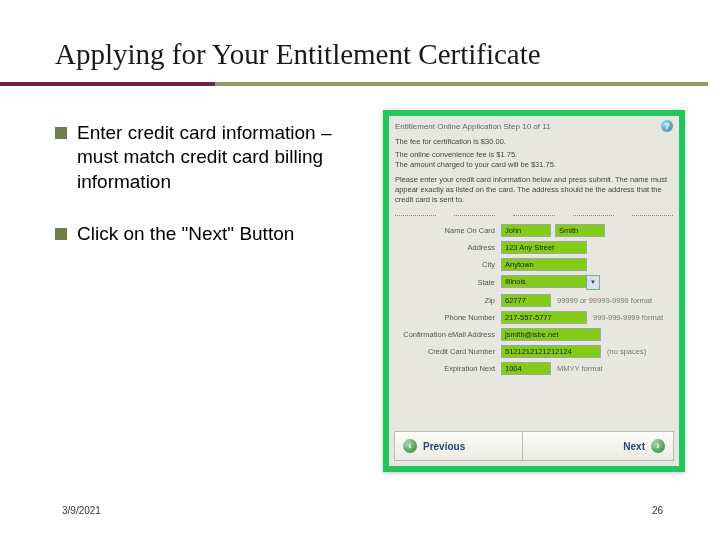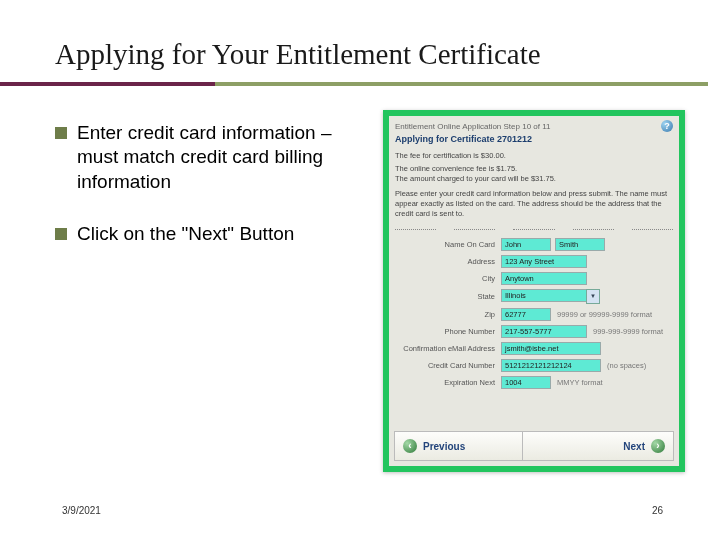--- a/index.html
+++ b/index.html
@@ -142,21 +142,21 @@
     padding: 2px 6px;
     font-size: 7.5px;
   }
   .frow .lbl {
     width: 100px;
     text-align: right;
     padding-right: 6px;
     color: #555;
   }
   .frow .inp {
-    background: #5eead4;
+    background: #84cc16;
     border: 1px solid #9aa;
     height: 11px;
     padding: 0 3px;
     line-height: 11px;
     color: #222;
   }
   .w-sm { width: 42px; }
   .w-md { width: 78px; }
   .w-lg { width: 92px; }
   .hint { color: #777; margin-left: 6px; }
@@ -201,21 +201,20 @@
       <div class="sq"></div>
       <div class="bt">Click on the "Next" Button</div>
     </div>
   </div>
 
   <div class="shot">
     <div class="shot-head">
       <span>Entitlement Online Application Step 10 of 11</span>
       <div class="help-ic">?</div>
     </div>
-    <div class="shot-title">Applying for Certificate 2701212</div>
     <div class="shot-p">The fee for certification is $30.00.</div>
     <div class="shot-p" style="padding-top:0;padding-bottom:0">The online convenience fee is $1.75.</div>
     <div class="shot-p" style="padding-top:0">The amount charged to your card will be $31.75.</div>
     <div class="shot-p">Please enter your credit card information below and press submit. The name must appear exactly as listed on the card. The address should be the address that the credit card is sent to.</div>
     <div class="dots-row">
       <div class="dots"></div>
         <div class="dots"></div>
         <div class="dots"></div>
         <div class="dots"></div>
         <div class="dots"></div>

